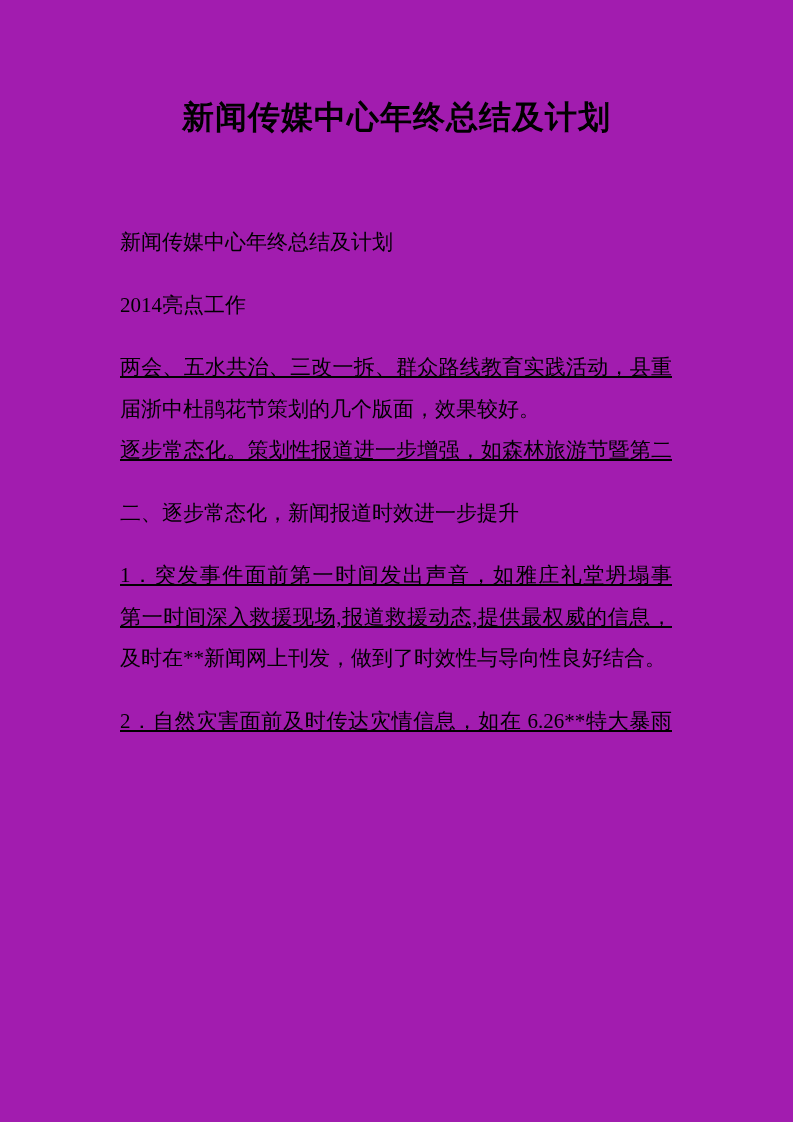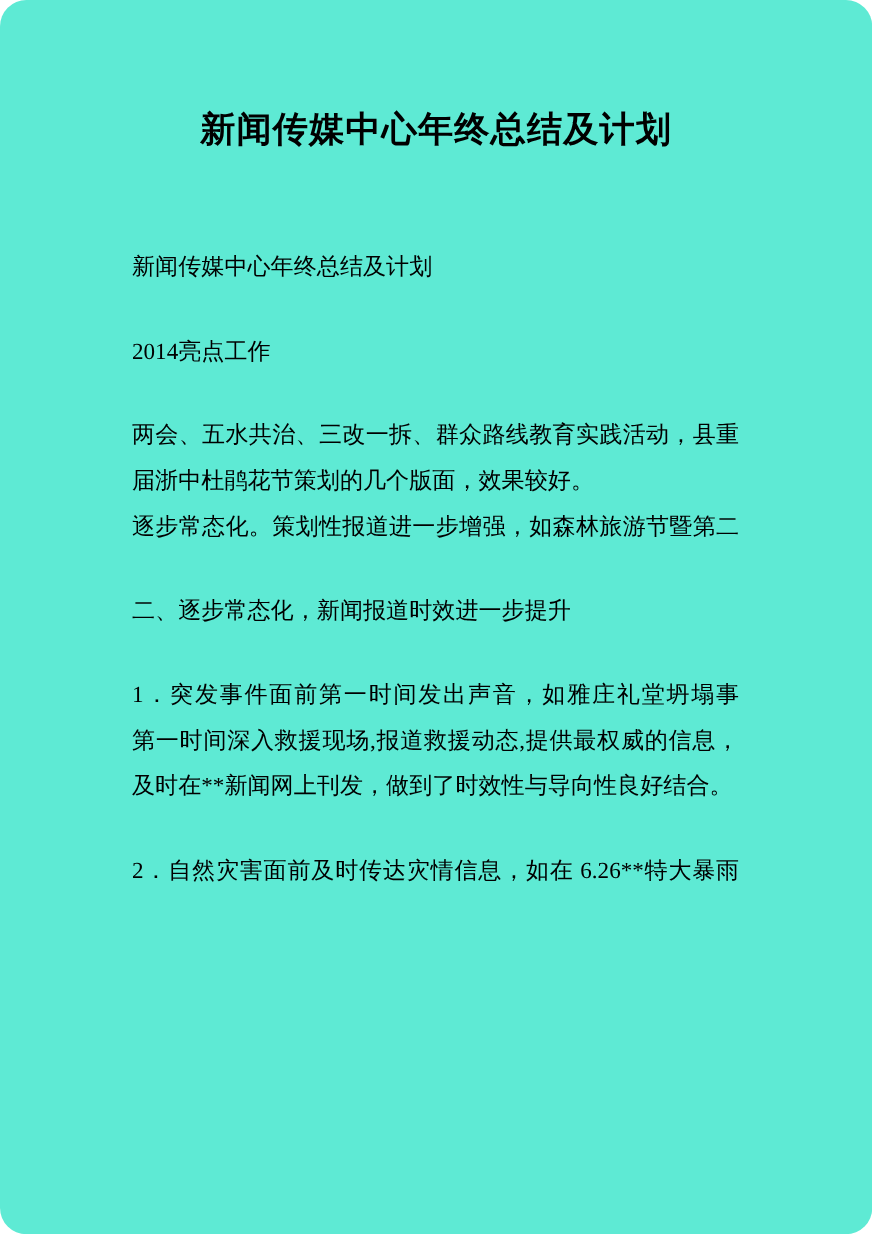--- a/index.html
+++ b/index.html
@@ -4,54 +4,54 @@
 <style>
   html, body {
     margin: 0;
     padding: 0;
     background: #ffffff;
   }
   .page {
     position: relative;
     width: 793px;
     height: 1122px;
-    background: #5eead4;
+    background: #a21caf;
     overflow: hidden;
     color: #000000;
     font-family: "Liberation Serif", "DejaVu Serif", serif;
-    border-radius: 24px;
   }
   .doc-title {
     margin: 100px 0 0 0;
     text-align: center;
     font-size: 32px;
     line-height: 34px;
     font-weight: bold;
     letter-spacing: 1px;
   }
   .content {
     margin: 0 121px 0 120px; 
   }
   .para {
-    margin-top: 35px; 
+    margin-top: 21px; 
   }
   .para.first {
     margin-top: 88px;
   }
   .ln {
     height: 41.5px;
     line-height: 41.5px;
     font-size: 21px;
     text-align: left;
     overflow: hidden;
   }
   .ln.just {
     text-align: justify;
     text-align-last: justify;
     text-justify: inter-character;
+    text-decoration: underline;
   }
 </style>
 </head>
 <body>
 
 <div class="page">
 
   <h1 class="doc-title">新闻传媒中心年终总结及计划</h1>
 
   <div class="content">

